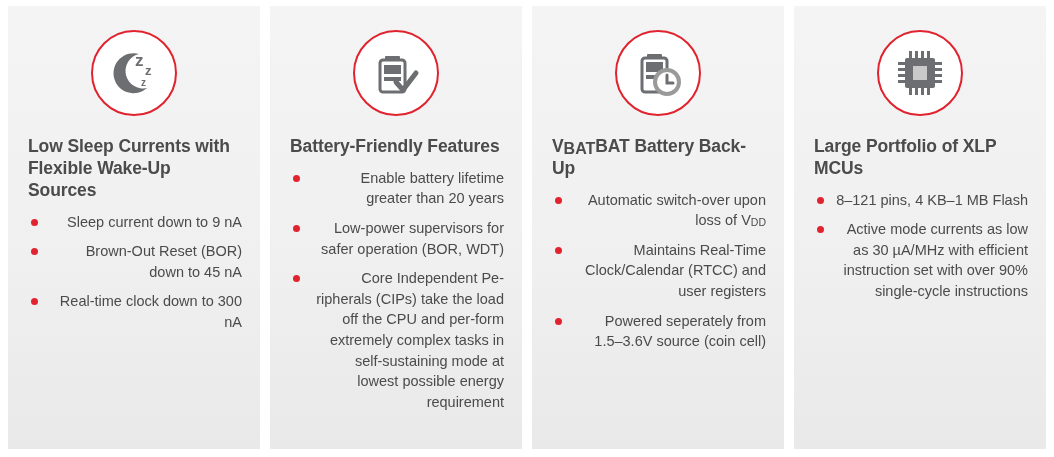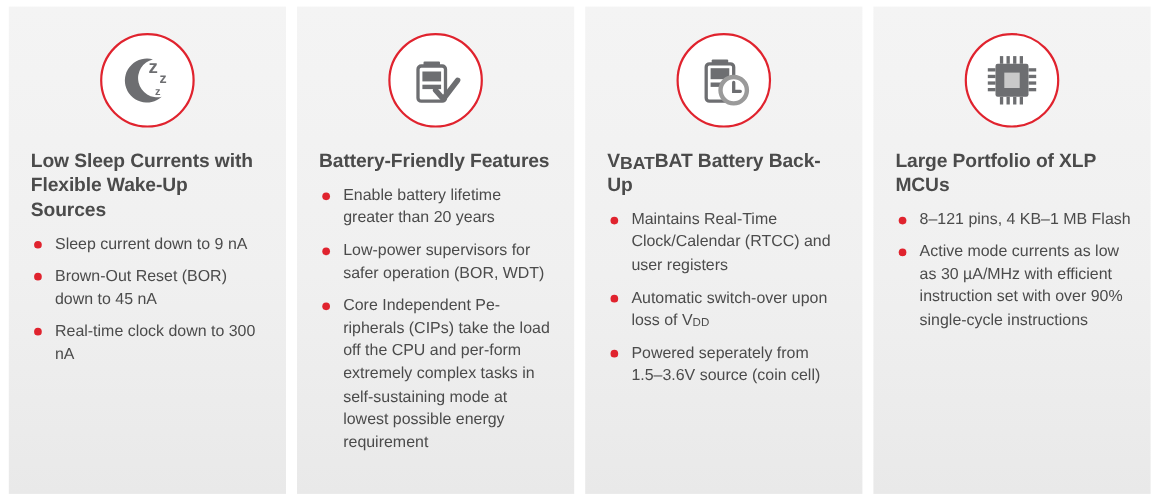--- a/index.html
+++ b/index.html
@@ -54,20 +54,21 @@
     font-size: 16px;
     vertical-align: baseline;
     position: relative;
     top: 2px;
     letter-spacing: 0;
   }
   ul.bullets {
     list-style: none;
     margin: 0;
     padding: 0 0 0 2px;
+    text-align: right;
   }
   ul.bullets li {
     position: relative;
     padding-left: 22px;
     color: #4b4b4b;
     font-size: 14.5px;
     line-height: 1.42;
     margin-bottom: 9px;
   }
   ul.bullets li::before {
@@ -140,22 +141,22 @@
           <rect x="11" y="12" width="25" height="34" rx="3" fill="none" stroke="#6d6e71" stroke-width="3"></rect>
           <rect x="15" y="16" width="17" height="10" fill="#6d6e71"></rect>
           <rect x="15" y="29" width="11" height="4" fill="#6d6e71"></rect>
           <circle cx="36" cy="36" r="12" fill="#ffffff" stroke="#9a9a9a" stroke-width="4"></circle>
           <path d="M36 29 v8 h6" fill="none" stroke="#6d6e71" stroke-width="3" stroke-linecap="round"></path>
         </svg>
       </div>
     </div>
     <h2 class="card-title"><span>V</span><span class="sub">BAT</span><span>BAT Battery Back-Up</span></h2>
     <ul class="bullets">
+      <li><span>Automatic switch-over upon loss of V</span><span class="sub-s">DD</span></li>
       <li>Maintains Real-Time Clock/Calendar (RTCC) and user registers</li>
-      <li><span>Automatic switch-over upon loss of V</span><span class="sub-s">DD</span></li>
       <li>Powered seperately from 1.5–3.6V source (coin cell)</li>
     </ul>
   </div>
 
   <div class="card">
     <div class="icon-wrap">
       <div class="icon-circle">
         <svg width="54" height="54" viewBox="0 0 54 54">
           <rect x="12" y="12" width="30" height="30" rx="2" fill="#6d6e71"></rect>
           <rect x="20" y="20" width="14" height="14" fill="#c9c9c9"></rect>

